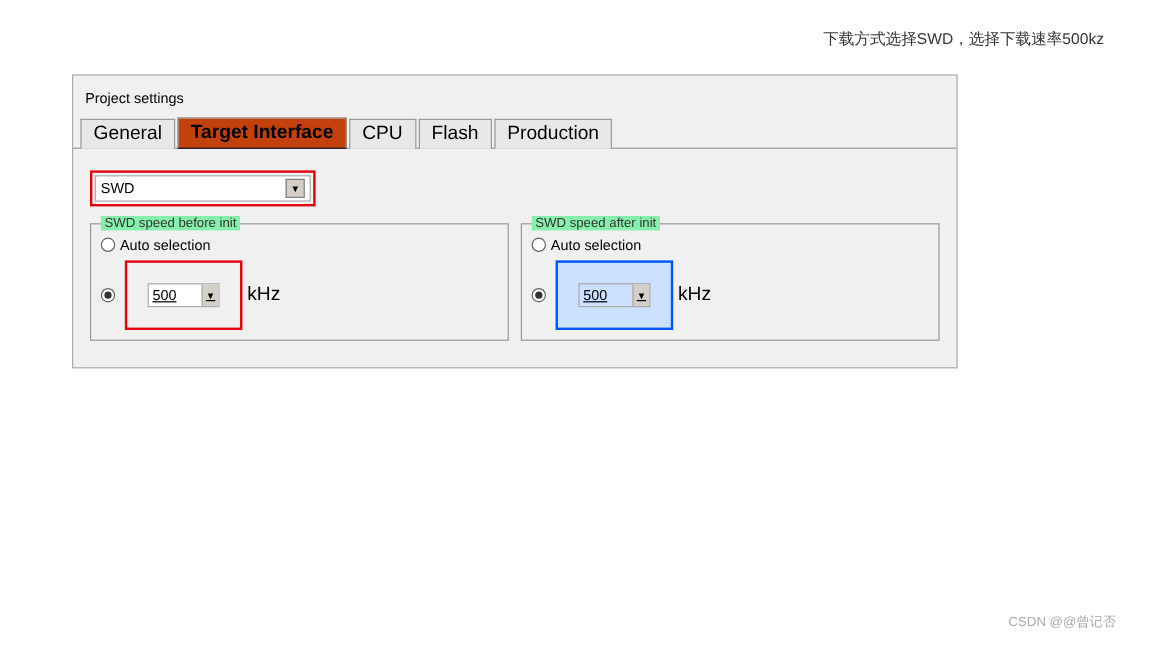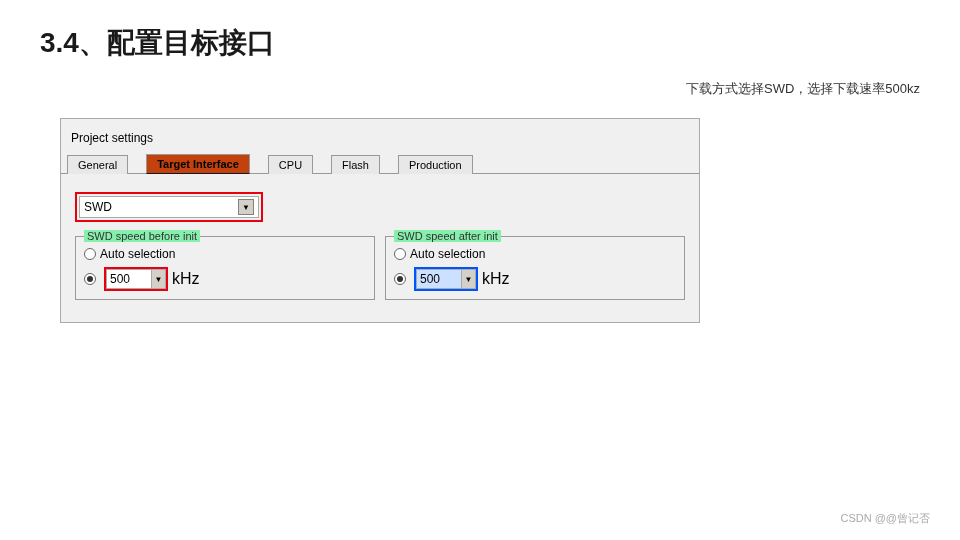--- a/index.html
+++ b/index.html
@@ -28,21 +28,21 @@
     .description {
       font-size: 13px;
       color: #333;
       margin-bottom: 20px;
       text-align: right;
     }
 
     .dialog-container {
       border: 1px solid #aaa;
       background: #f0f0f0;
-      width: 640px;
+      width: 738px;
       margin-left: 20px;
       padding: 8px 0 16px 0;
       font-family: Arial, 'Microsoft YaHei', sans-serif;
       font-size: 12px;
     }
 
     .dialog-title {
       font-size: 12px;
       color: #000;
       padding: 4px 10px 8px 10px;
@@ -53,26 +53,26 @@
     .tabs-row {
       display: flex;
       align-items: flex-end;
       padding: 0 6px;
       border-bottom: 1px solid #999;
       margin-bottom: 12px;
     }
 
     .tab {
       padding: 3px 10px;
-      font-size: 11px;
+      font-size: 16px;
       border: 1px solid #999;
       border-bottom: none;
       background: #e8e8e8;
       cursor: pointer;
-      margin-right: 18px;
+      margin-right: 2px;
       color: #000;
       position: relative;
       top: 1px;
     }
 
     .tab.active {
       background: #c2410c;
       font-weight: bold;
       border-bottom: 1px solid #0f172a;
       z-index: 1;
@@ -155,22 +155,23 @@
     }
 
     .speed-select-row {
       display: flex;
       align-items: center;
       gap: 4px;
     }
 
     .speed-select-wrapper {
       border: 2px solid #e8000d;
-      padding: 0;
+      padding: 17px;
       display: inline-flex;
+      text-decoration: underline;
     }
 
     .speed-select-wrapper.blue-highlight {
       border: 2px solid #0055ff;
       background: #cce0ff;
     }
 
     .radio-selected {
       width: 12px;
       height: 12px;
@@ -232,21 +233,20 @@
       bottom: 14px;
       right: 30px;
       font-size: 11px;
       color: #aaa;
     }
   </style>
 </head>
 <body>
 
 <div class="page">
-  <div class="page-title">3.4、配置目标接口</div>
   <div class="description">下载方式选择SWD，选择下载速率500kz</div>
 
   <div class="dialog-container">
     <div class="dialog-title">Project settings</div>
 
     <div class="tabs-row">
       <div class="tab">General</div>
       <div class="tab active">Target Interface</div>
       <div class="tab">CPU</div>
       <div class="tab">Flash</div>

